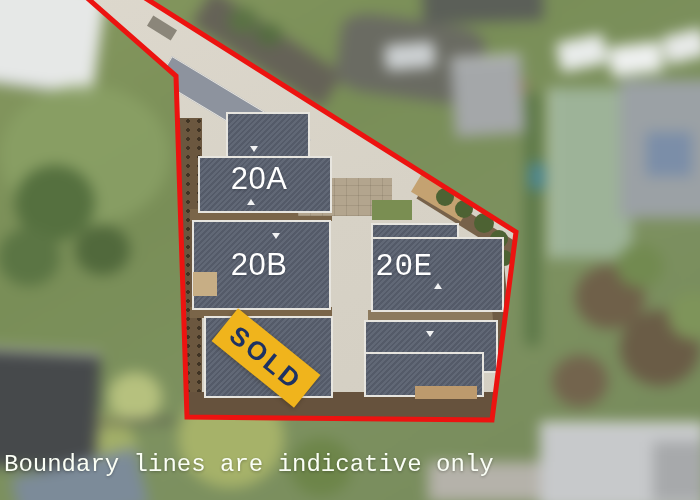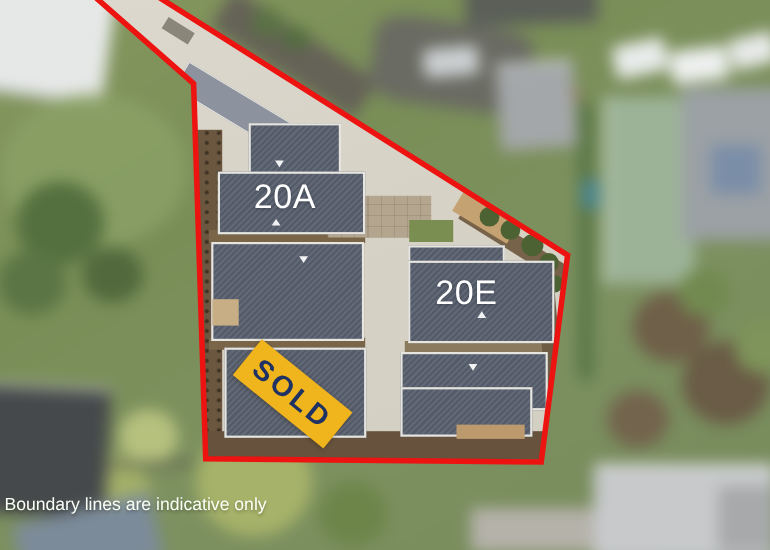--- a/index.html
+++ b/index.html
@@ -36,22 +36,22 @@
   
   .boundary-svg{position:absolute;left:0;top:0;pointer-events:none;}
   .unit-label{position:absolute;transform:translate(-50%,-50%);
     color:#ffffff;font-size:31px;letter-spacing:.5px;font-weight:500;
     text-shadow:0 1px 3px rgba(15,20,30,.35);white-space:nowrap;}
   .sold-banner{position:absolute;left:266px;top:358px;width:106px;height:42px;
     transform:translate(-50%,-50%) rotate(39deg);
     background:#f0b41c;display:flex;align-items:center;justify-content:center;
     box-shadow:0 1px 4px rgba(40,30,0,.35);}
   .sold-banner span{color:#1e3263;font-weight:bold;font-size:26px;letter-spacing:3px;}
-  .disclaimer{position:absolute;left:4px;top:451px;color:#fbfff6;font-size:16px;
-    text-shadow:0 1px 3px rgba(0,0,0,.30);white-space:nowrap;}
+  .disclaimer{position:absolute;left:4px;top:451px;color:#fbfff6;font-size:24px;
+    text-shadow:0 1px 3px rgba(0,0,0,.30);white-space:nowrap;font-family:Liberation Mono, monospace;}
 </style>
 </head>
 <body>
 
 <div class="canvas">
 
   <div class="bg-blur">
     <div class="bg-base"></div>
 
     <div class="rect" style="left:0px;top:0px;width:120px;height:105px;background:#e6e8e7;transform:rotate(8deg);border-bottom:4px solid #c2c6c8;"></div>
@@ -144,21 +144,22 @@
     <div class="vent-down" style="left:272px;top:233px;"></div>
     <div class="vent-up" style="left:434px;top:283px;"></div>
     <div class="vent-down" style="left:426px;top:331px;"></div>
   </div>
 
   <svg class="boundary-svg" width="700" height="500" viewBox="0 0 700 500">
     <polyline points="85,-4 176,76 187,417 492,420 516,232 142,-4" fill="none" stroke-width="5" stroke-linejoin="miter" stroke="#ec1310"></polyline>
   </svg>
 
   <div class="unit-label" style="left:259px;top:179px;">20A</div>
-  <div class="unit-label" style="left:424px;top:266px;">20E</div>
+  <div class="unit-label" style="left:259px;top:265px;">20B</div>
+  <div class="unit-label" style="left:404px;top:266px;font-family:Liberation Mono, monospace;">20E</div>
 
   <div class="sold-banner">
     <span>SOLD</span>
   </div>
 
   <div class="disclaimer">Boundary lines are indicative only</div>
 
 </div>
 
 </body></html>

